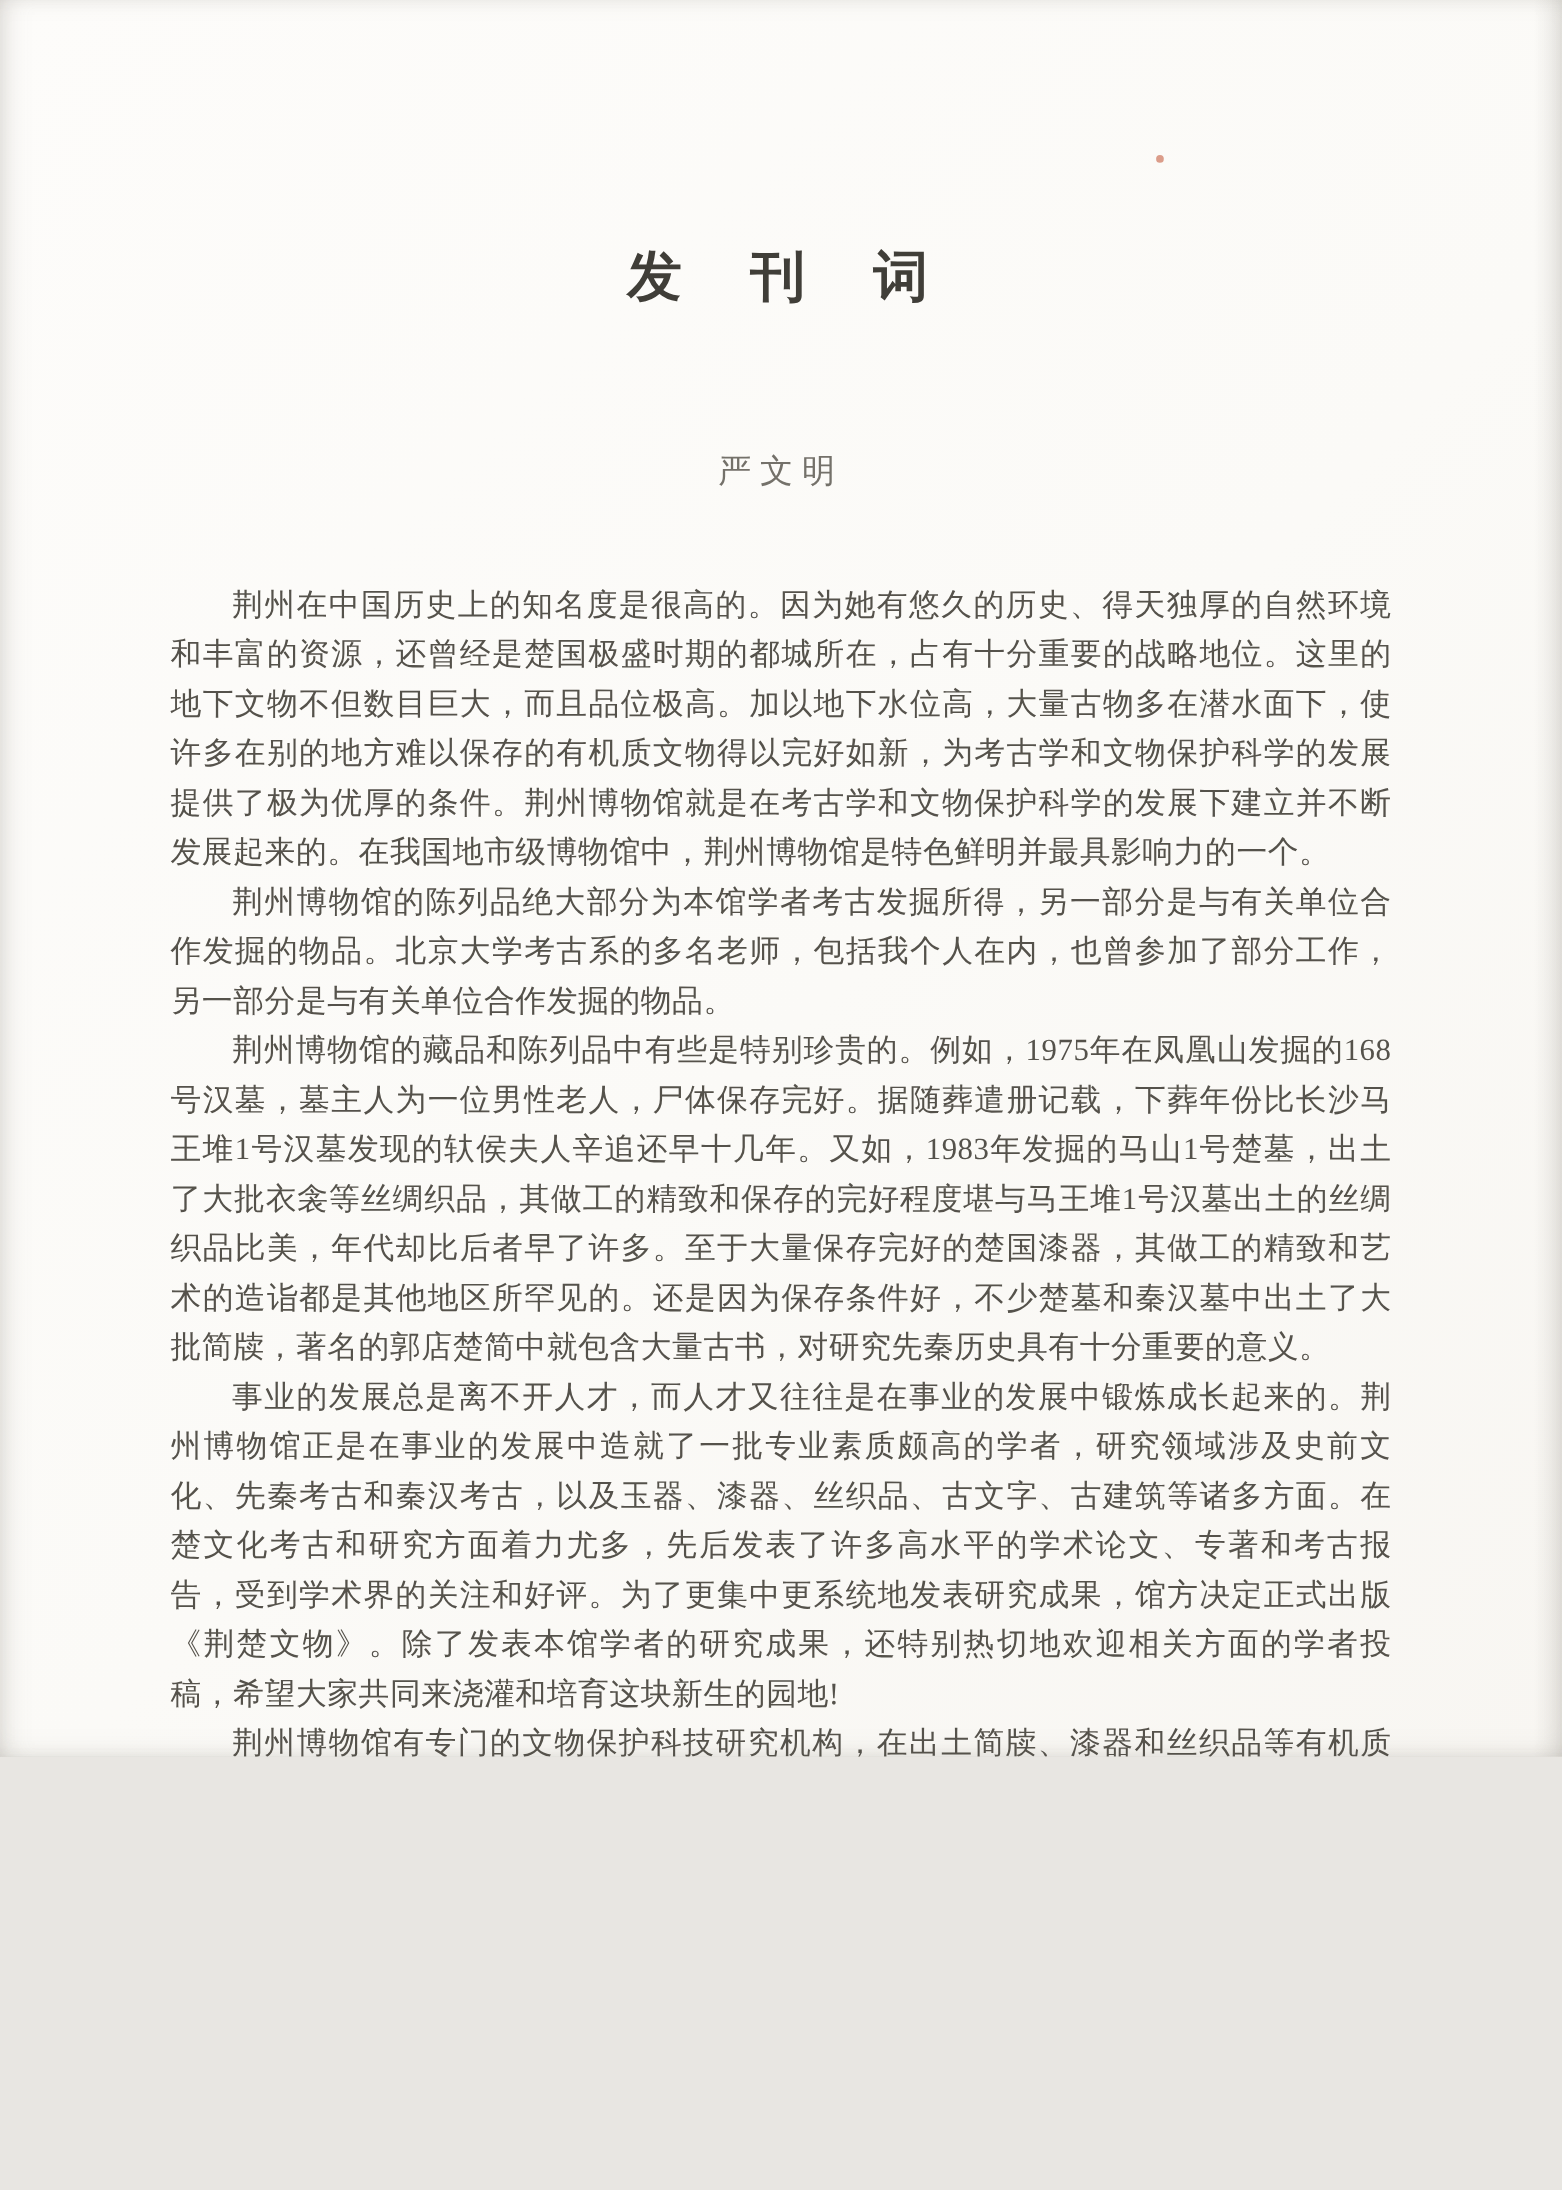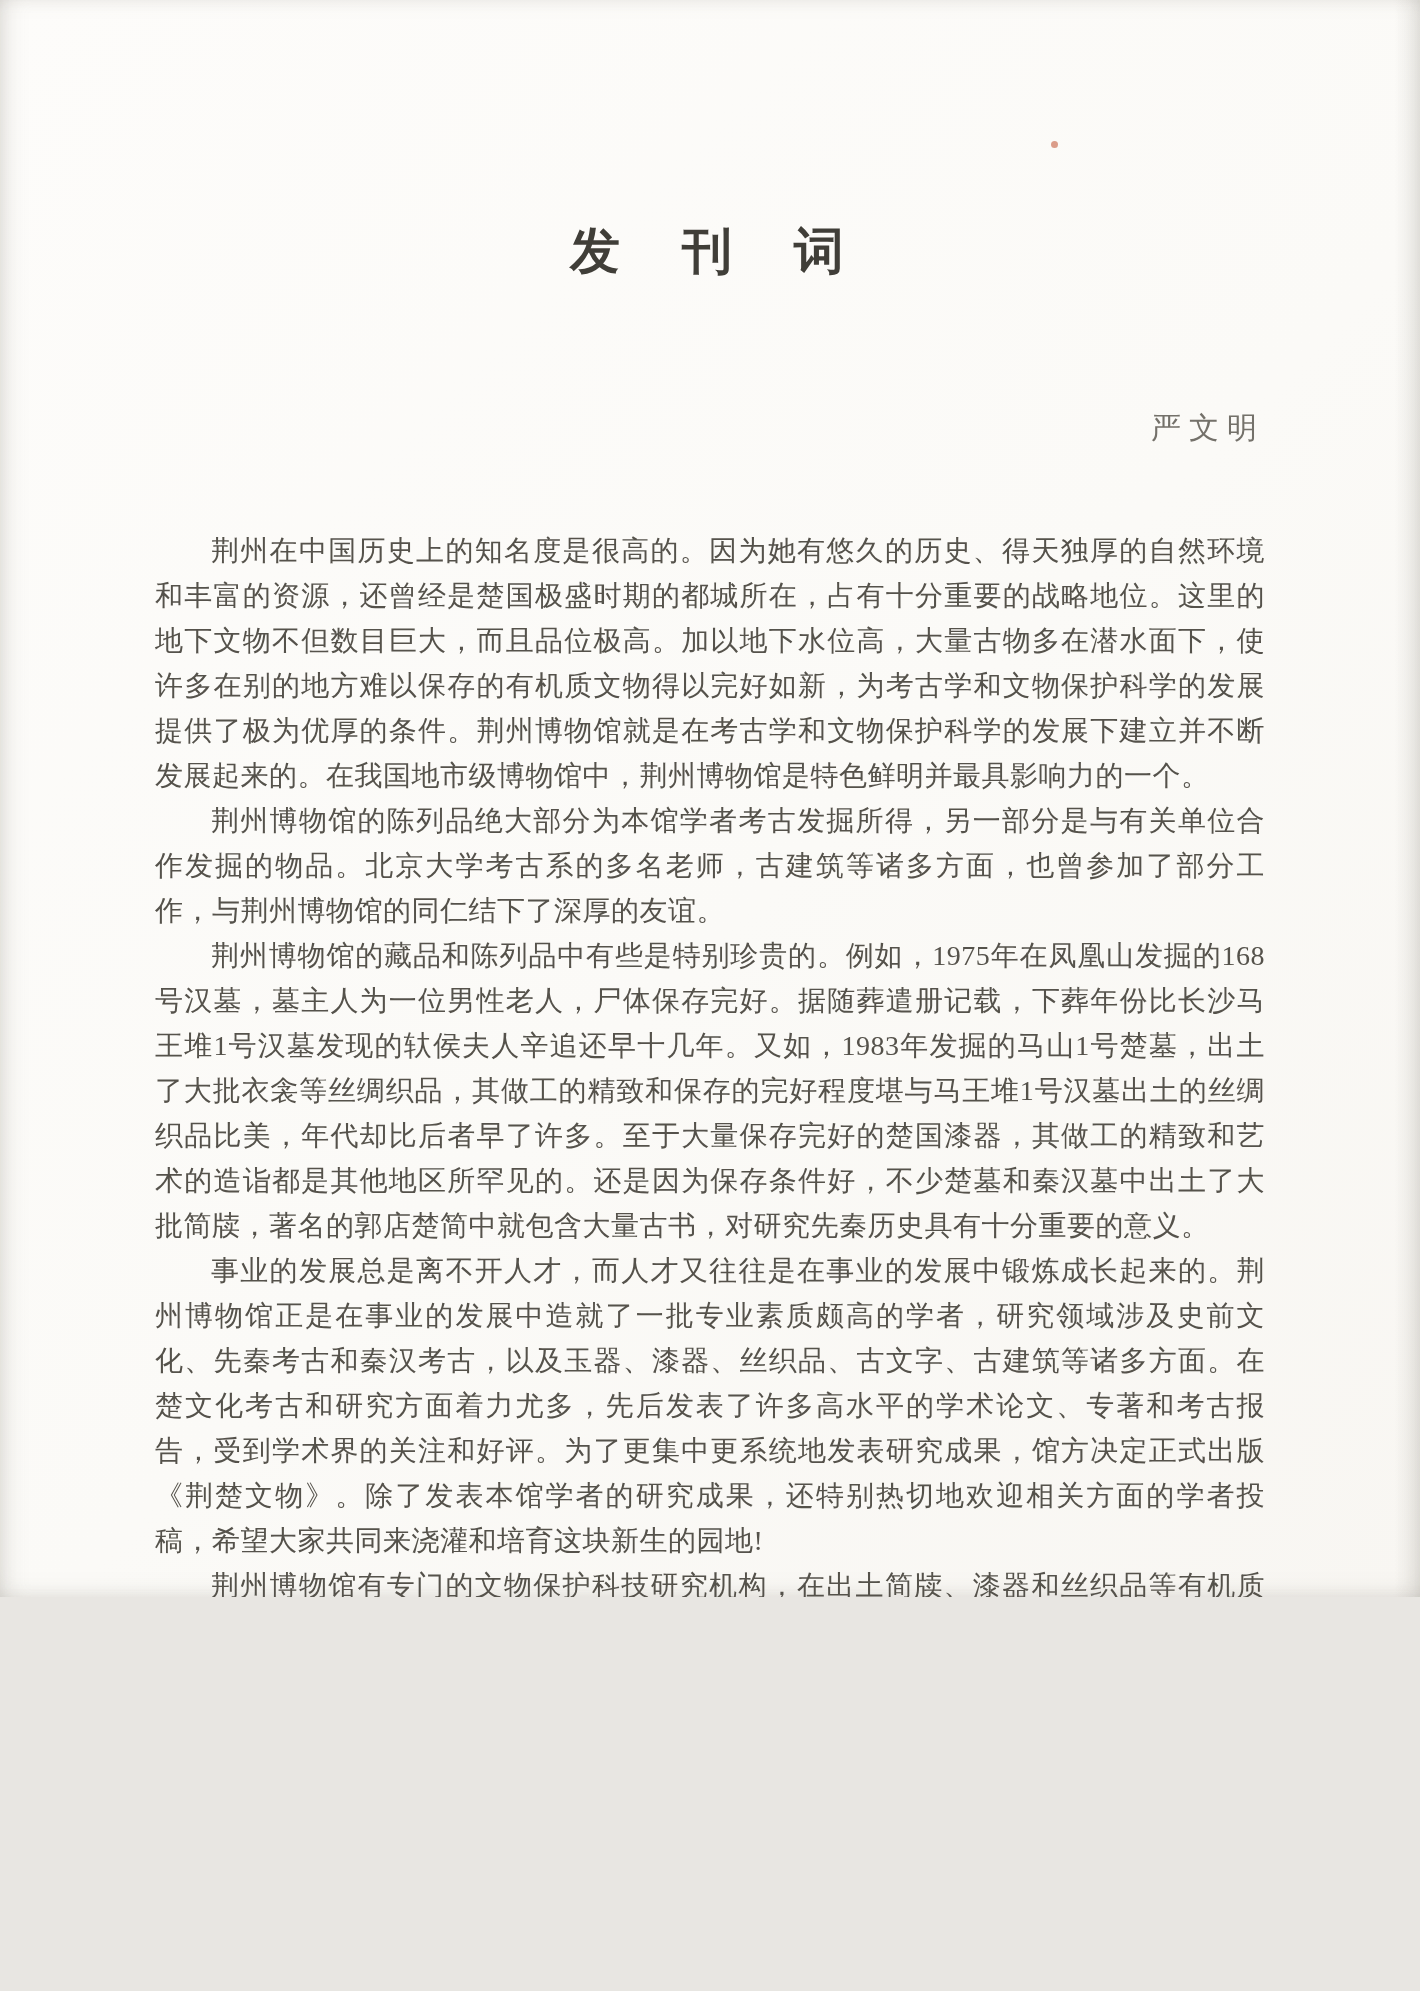--- a/index.html
+++ b/index.html
@@ -33,21 +33,21 @@
     font-weight: bold;
     letter-spacing: 6px;
     color: #403e38;
   }
   .doc-author {
     position: absolute;
     top: 408px;
     left: 155px;
     width: 1110px;
     margin: 0;
-    text-align: right;
+    text-align: center;
     font-size: 30px;
     font-weight: normal;
     letter-spacing: 8px;
     color: #74716a;
   }
   .doc-body {
     position: absolute;
     top: 528px;
     left: 155px;
     width: 1110px;
@@ -112,21 +112,21 @@
 <div class="scan-page">
 
   <span class="speck"></span>
 
   <h1 class="doc-title">发　刊　词</h1>
 
   <div class="doc-author">严文明</div>
 
   <div class="doc-body">
     <p>荆州在中国历史上的知名度是很高的。因为她有悠久的历史、得天独厚的自然环境和丰富的资源，还曾经是楚国极盛时期的都城所在，占有十分重要的战略地位。这里的地下文物不但数目巨大，而且品位极高。加以地下水位高，大量古物多在潜水面下，使许多在别的地方难以保存的有机质文物得以完好如新，为考古学和文物保护科学的发展提供了极为优厚的条件。荆州博物馆就是在考古学和文物保护科学的发展下建立并不断发展起来的。在我国地市级博物馆中，荆州博物馆是特色鲜明并最具影响力的一个。</p>
-    <p>荆州博物馆的陈列品绝大部分为本馆学者考古发掘所得，另一部分是与有关单位合作发掘的物品。北京大学考古系的多名老师，古建筑等诸多方面，也曾参加了部分工作，与荆州博物馆的同仁结下了深厚的友谊。</p>
+    <p>荆州博物馆的陈列品绝大部分为本馆学者考古发掘所得，另一部分是与有关单位合作发掘的物品。北京大学考古系的多名老师，包括我个人在内，也曾参加了部分工作，另一部分是与有关单位合作发掘的物品。</p>
     <p>荆州博物馆的藏品和陈列品中有些是特别珍贵的。例如，1975年在凤凰山发掘的168号汉墓，墓主人为一位男性老人，尸体保存完好。据随葬遣册记载，下葬年份比长沙马王堆1号汉墓发现的轪侯夫人辛追还早十几年。又如，1983年发掘的马山1号楚墓，出土了大批衣衾等丝绸织品，其做工的精致和保存的完好程度堪与马王堆1号汉墓出土的丝绸织品比美，年代却比后者早了许多。至于大量保存完好的楚国漆器，其做工的精致和艺术的造诣都是其他地区所罕见的。还是因为保存条件好，不少楚墓和秦汉墓中出土了大批简牍，著名的郭店楚简中就包含大量古书，对研究先秦历史具有十分重要的意义。</p>
     <p>事业的发展总是离不开人才，而人才又往往是在事业的发展中锻炼成长起来的。荆州博物馆正是在事业的发展中造就了一批专业素质颇高的学者，研究领域涉及史前文化、先秦考古和秦汉考古，以及玉器、漆器、丝织品、古文字、古建筑等诸多方面。在楚文化考古和研究方面着力尤多，先后发表了许多高水平的学术论文、专著和考古报告，受到学术界的关注和好评。为了更集中更系统地发表研究成果，馆方决定正式出版《荆楚文物》。除了发表本馆学者的研究成果，还特别热切地欢迎相关方面的学者投稿，希望大家共同来浇灌和培育这块新生的园地!</p>
     <p>荆州博物馆有专门的文物保护科技研究机构，在出土简牍、漆器和丝织品等有机质文物的保护和研究方面成绩卓著。不但有效地保护了本馆考古发掘的物品，还多次接受外单位的相关任务。</p>
   </div>
 
   <div class="doc-dateline">2012年5月25日于北大蓝旗营</div>
 
   <div class="page-curl"></div>
   <div class="right-edge-shade"></div>
 

